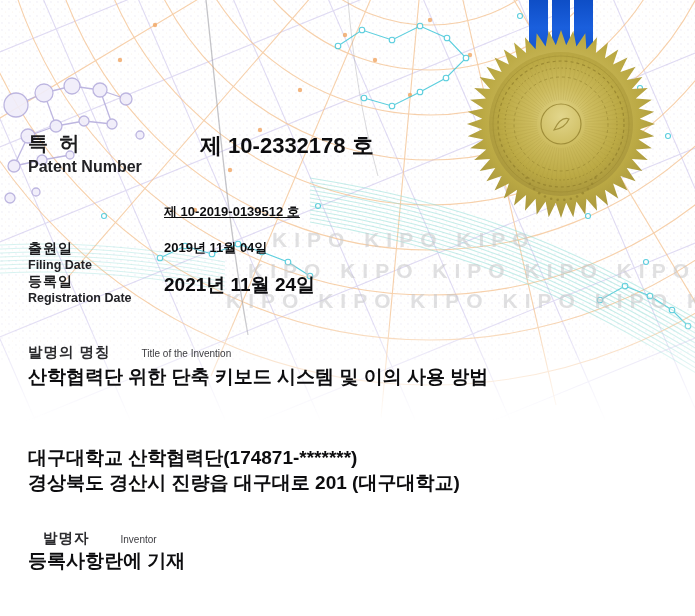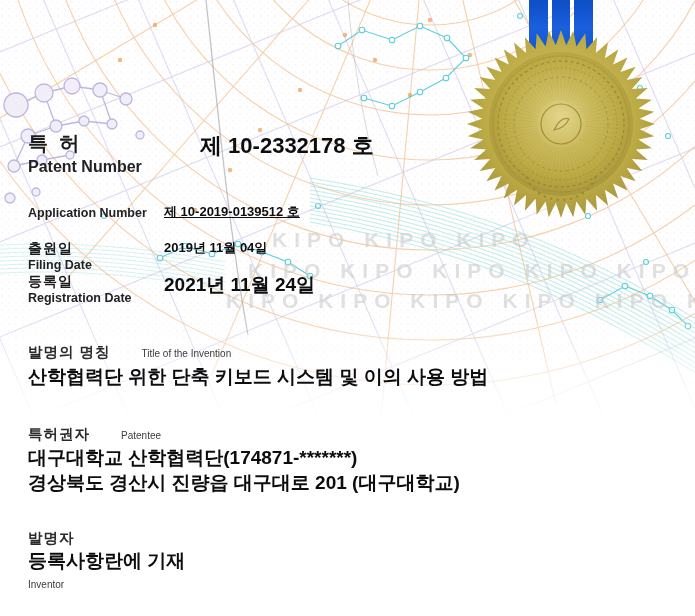--- a/index.html
+++ b/index.html
@@ -40,21 +40,21 @@
 
   .section-label{display:flex;align-items:baseline;gap:31px;white-space:nowrap;}
   .section-label .ko{font-size:14.5px;font-weight:600;color:#2b2b2e;letter-spacing:1px;}
   .section-label .en{font-size:10px;font-weight:400;color:#3c3c40;}
   .section-value{font-size:19px;font-weight:700;color:#0d0d0f;white-space:nowrap;}
 
   .invention-label{left:28px;top:343px;}
   .invention-value{left:28px;top:364px;}
   .patentee-label{left:28px;top:425px;}
   .patentee-lines{left:28px;top:445px;line-height:25px;}
-  .inventor-label{left:28px;top:529px;flex-direction:column;}
+  .inventor-label{left:43px;top:529px;}
   .inventor-value{left:28px;top:548px;}
 </style>
 </head>
 <body>
 
 <div class="page">
 
   <svg class="bg-svg" width="695" height="430" viewBox="0 0 695 430">
     <defs>
       <pattern id="tex" width="7" height="7" patternUnits="userSpaceOnUse">
@@ -348,21 +348,20 @@
   </svg>
 
 
   <div class="txt row-patent big-label">
     <div class="field-label-ko">특 허</div>
     <div class="field-label-en">Patent Number</div>
   </div>
   <div class="txt value value-patent">제 10-2332178 호</div>
 
   <div class="txt row-app small-label">
-    <div class="field-label-en">Application Number</div>
   </div>
   <div class="txt value value-app">제 10-2019-0139512 호</div>
 
   <div class="txt row-filing small-label">
     <div class="field-label-ko">출원일</div>
     <div class="field-label-en">Filing Date</div>
   </div>
   <div class="txt value value-filing">2019년 11월 04일</div>
 
   <div class="txt row-reg small-label">
@@ -370,24 +369,20 @@
     <div class="field-label-en">Registration Date</div>
   </div>
   <div class="txt value value-reg">2021년 11월 24일</div>
 
   <div class="txt invention-label section-label">
     <span class="ko">발명의 명칭</span>
     <span class="en">Title of the Invention</span>
   </div>
   <div class="txt invention-value section-value">산학협력단 위한 단축 키보드 시스템 및 이의 사용 방법</div>
 
-  <div class="txt patentee-label section-label">
-    <span class="ko">특허권자</span>
-    <span class="en">Patentee</span>
-  </div>
   <div class="txt patentee-lines section-value">
     <div>대구대학교 산학협력단(174871-*******)</div>
     <div>경상북도 경산시 진량읍 대구대로 201 (대구대학교)</div>
   </div>
 
   <div class="txt inventor-label section-label">
     <span class="ko">발명자</span>
     <span class="en">Inventor</span>
   </div>
   <div class="txt inventor-value section-value">등록사항란에 기재</div>

